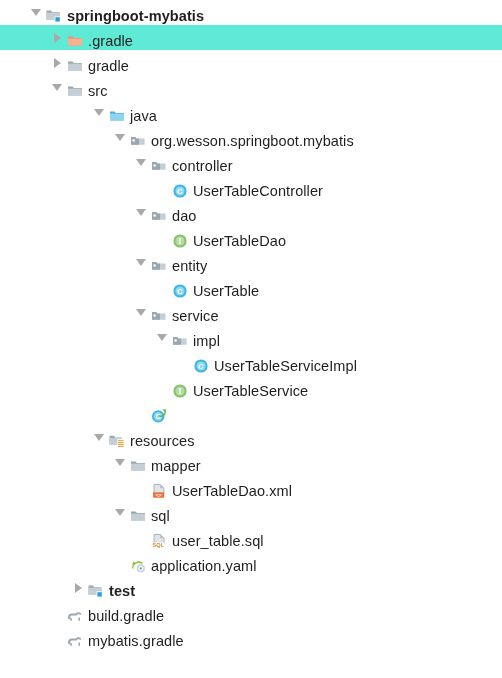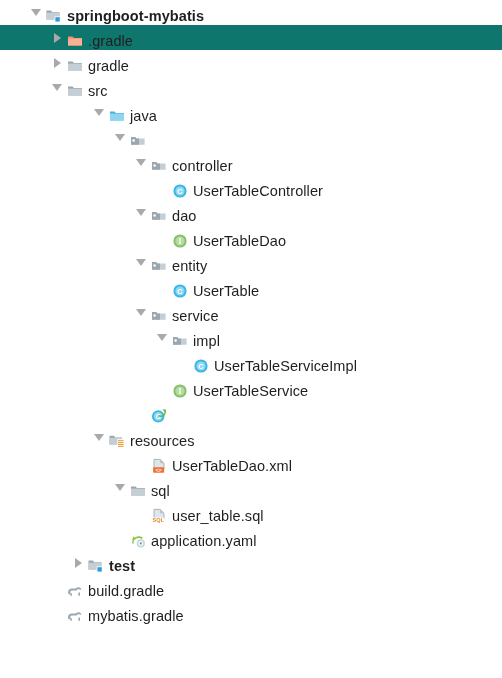--- a/index.html
+++ b/index.html
@@ -22,21 +22,21 @@
   }
   .row {
     position: relative;
     height: 25px;
     display: flex;
     align-items: flex-end;
     white-space: nowrap;
     box-sizing: border-box;
   }
   .row.selected {
-    background: #0f766e;
+    background: #5eead4;
   }
   .indent {
     flex: 0 0 auto;
     height: 1px;
   }
   .arrow {
     flex: 0 0 auto;
     width: 17px;
     height: 25px;
     position: relative;
@@ -143,20 +143,21 @@
     <div class="row">
       <span class="indent" style="width: 112px;"></span>
       <span class="arrow expanded"></span>
       <span class="ic">
         <svg width="18" height="18" viewBox="0 0 18 18">
           <path d="M2 5h4.2l1.2 1.4H15.6v6.4H2z" fill="#c4ced4"></path>
           <path d="M2 5h4.2l1.2 1.4H10V12.8H2z" fill="#9aa7b0"></path>
           <circle cx="4.6" cy="8.6" r="1.25" fill="#ffffff"></circle>
         </svg>
       </span>
+      <span class="label">org.wesson.springboot.mybatis</span>
     </div>
     <div class="row">
       <span class="indent" style="width: 133px;"></span>
       <span class="arrow expanded"></span>
       <span class="ic">
         <svg width="18" height="18" viewBox="0 0 18 18">
           <path d="M2 5h4.2l1.2 1.4H15.6v6.4H2z" fill="#c4ced4"></path>
           <path d="M2 5h4.2l1.2 1.4H10V12.8H2z" fill="#9aa7b0"></path>
           <circle cx="4.6" cy="8.6" r="1.25" fill="#ffffff"></circle>
         </svg>
@@ -296,20 +297,31 @@
             <rect x="10" y="8.1" width="5.6" height="1.1"></rect>
             <rect x="10" y="10" width="5.6" height="1.1"></rect>
             <rect x="10" y="11.9" width="5.6" height="1.1"></rect>
             <rect x="10" y="13.8" width="5.6" height="1.1"></rect>
           </g>
         </svg>
       </span>
       <span class="label">resources</span>
     </div>
     <div class="row">
+      <span class="indent" style="width: 112px;"></span>
+      <span class="arrow expanded"></span>
+      <span class="ic">
+        <svg width="18" height="18" viewBox="0 0 18 18">
+          <path d="M2 4.5h4.6l1.3 1.6H16v7.4H2z" fill="#9aa7b0"></path>
+          <path d="M2 6.6h14v6.9H2z" fill="#c4ced4"></path>
+        </svg>
+      </span>
+      <span class="label">mapper</span>
+    </div>
+    <div class="row">
       <span class="indent" style="width: 133px;"></span>
       <span class="arrow none"></span>
       <span class="ic">
         <svg width="18" height="18" viewBox="0 0 18 18">
           <path d="M4 2.4h6.1L14 6.2v6H4z" fill="#dfe6ea" stroke="#97a3ab" stroke-width="0.8"></path>
           <path d="M10.1 2.4L14 6.2h-3.9z" fill="#b6c2c9"></path>
           <rect x="3.1" y="10.2" width="11" height="5.5" rx="0.6" fill="#f2703a"></rect>
           <text x="8.6" y="14.5" font-family="Liberation Sans, sans-serif" font-size="5.4" font-weight="bold" fill="#ffffff" text-anchor="middle">&lt;&gt;</text>
         </svg>
       </span>

